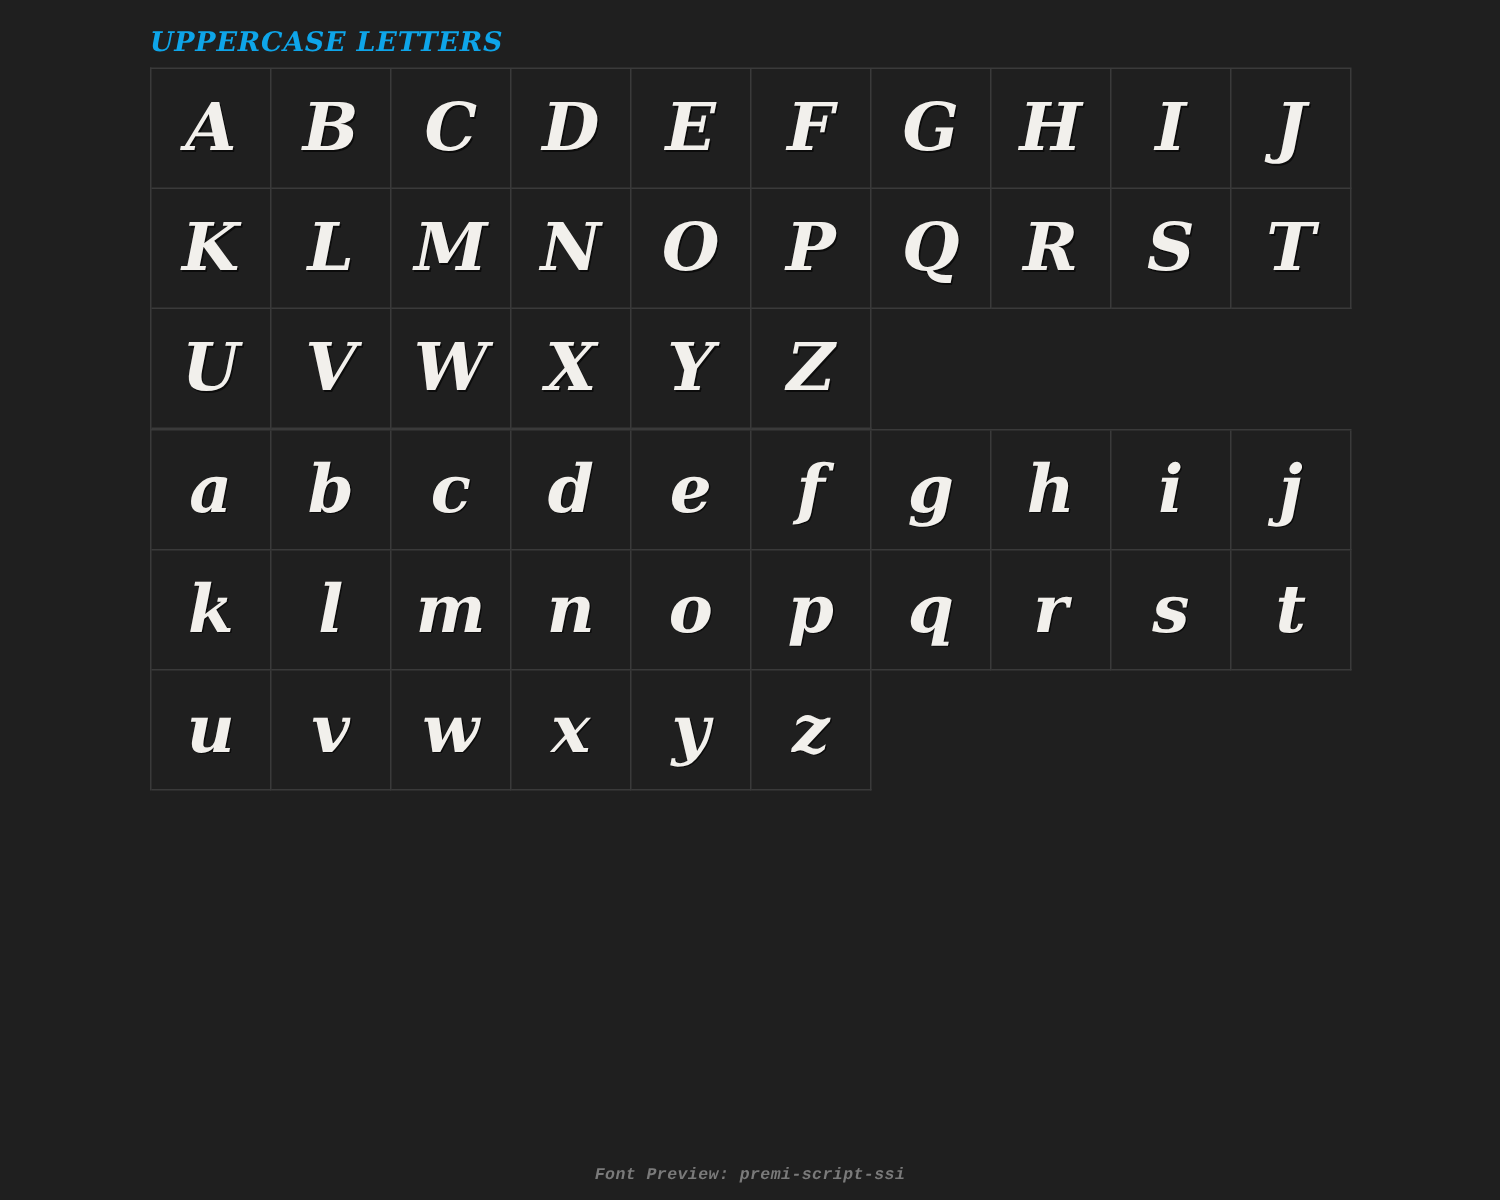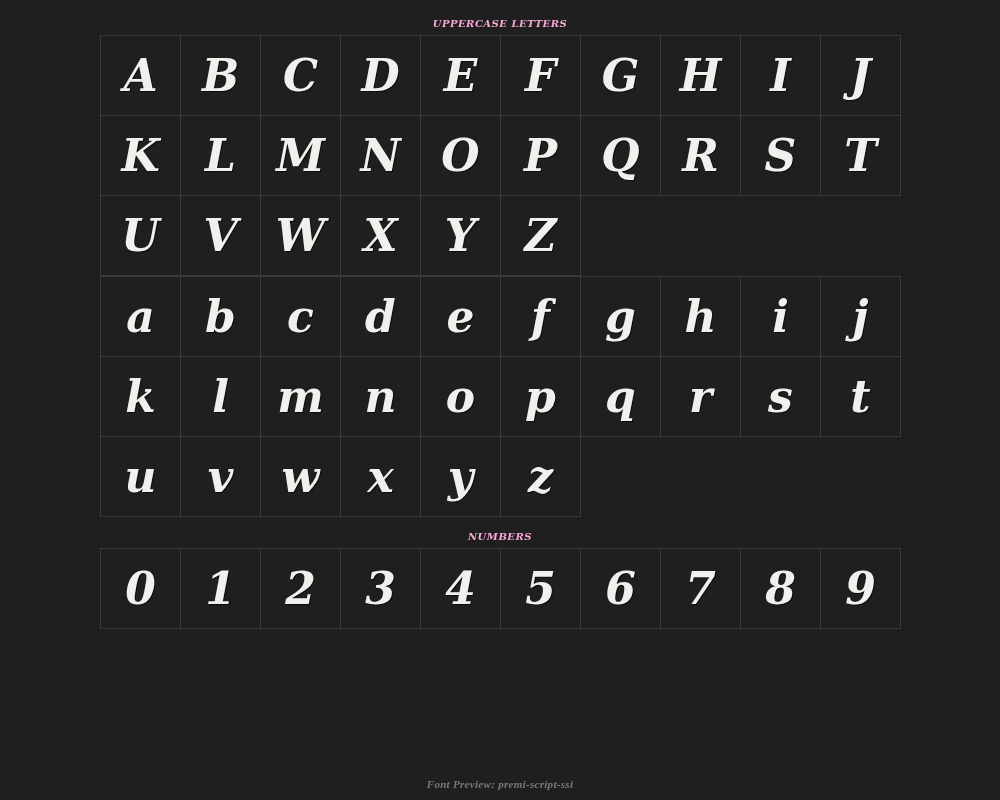--- a/index.html
+++ b/index.html
@@ -17,26 +17,25 @@
     position: relative;
     width: 1000px;
     height: 800px;
     box-sizing: border-box;
   }
   .section {
     width: 800px;
     margin: 0 auto;
   }
   .section-title {
-    text-align: center;
-    color: #f9a8d4;
+    color: #0ea5e9;
     font-family: "DejaVu Serif", serif;
     font-style: italic;
     font-weight: bold;
-    font-size: 10px;
+    font-size: 18px;
     letter-spacing: 0.5px;
     padding-bottom: 6px;
   }
   .title-upper { padding-top: 18px; }
   .title-lower { padding-top: 14px; }
   .title-numbers { padding-top: 14px; }
 
   .grid {
     display: grid;
     grid-template-columns: repeat(10, 80px);
@@ -67,21 +66,21 @@
   }
   .grid .cell.empty { border-right: 0; border-bottom: 0; }
 
   .footer {
     position: absolute;
     left: 0;
     right: 0;
     bottom: 10px;
     text-align: center;
     color: #7a7a7a;
-    font-family: Liberation Serif, serif;
+    font-family: Liberation Mono, monospace;
     font-style: italic;
     font-weight: bold;
     font-size: 11px;
     letter-spacing: 0.3px;
   }
 </style>
 </head>
 <body>
 
 <div class="page">
@@ -150,31 +149,16 @@
       <div class="cell">x</div>
       <div class="cell">y</div>
       <div class="cell">z</div>
       <div class="cell empty"></div>
       <div class="cell empty"></div>
       <div class="cell empty"></div>
       <div class="cell empty"></div>
     </div>
   </div>
 
-  <div class="section">
-    <div class="section-title title-numbers">NUMBERS</div>
-    <div class="grid">
-      <div class="cell">0</div>
-      <div class="cell">1</div>
-      <div class="cell">2</div>
-      <div class="cell">3</div>
-      <div class="cell">4</div>
-      <div class="cell">5</div>
-      <div class="cell">6</div>
-      <div class="cell">7</div>
-      <div class="cell">8</div>
-      <div class="cell">9</div>
-    </div>
-  </div>
 
   <div class="footer">Font Preview: premi-script-ssi</div>
 
 </div>
 
 </body></html>

